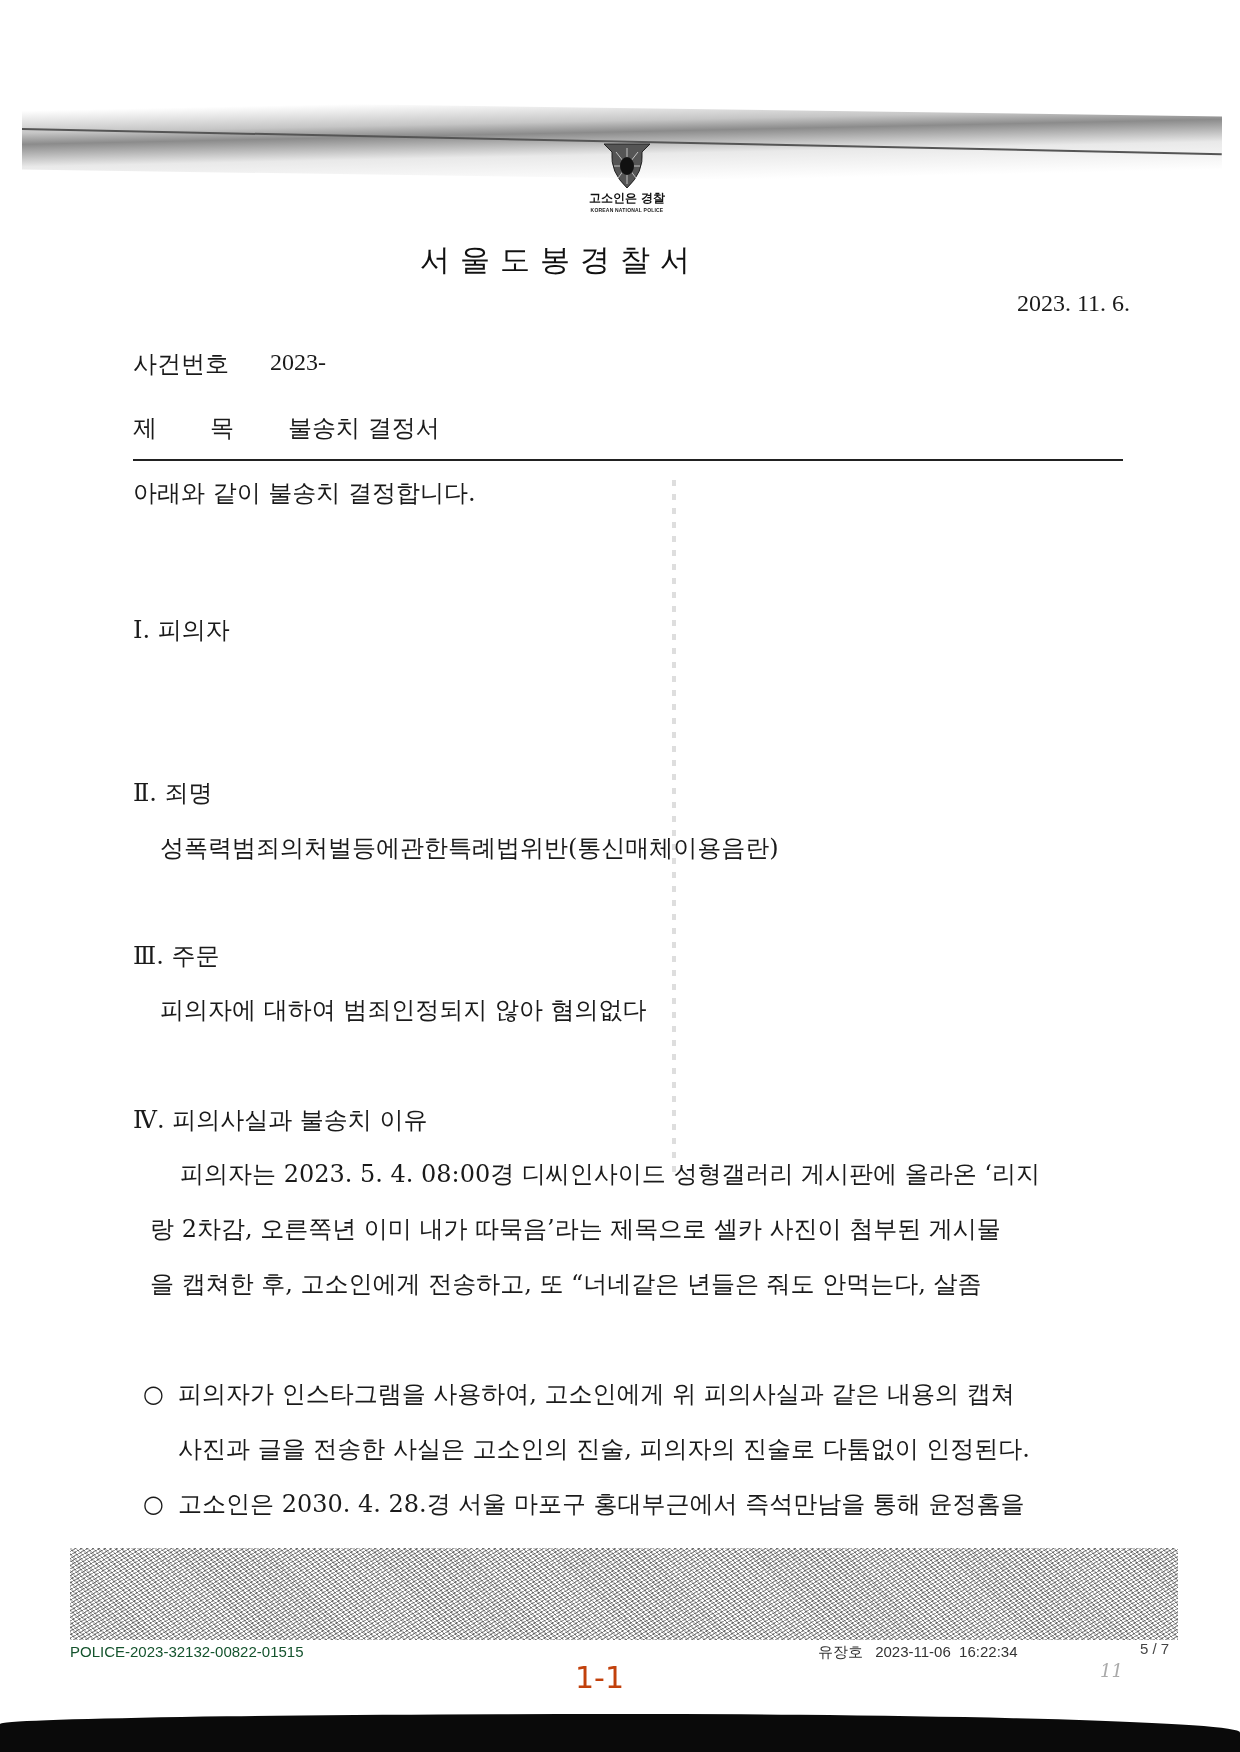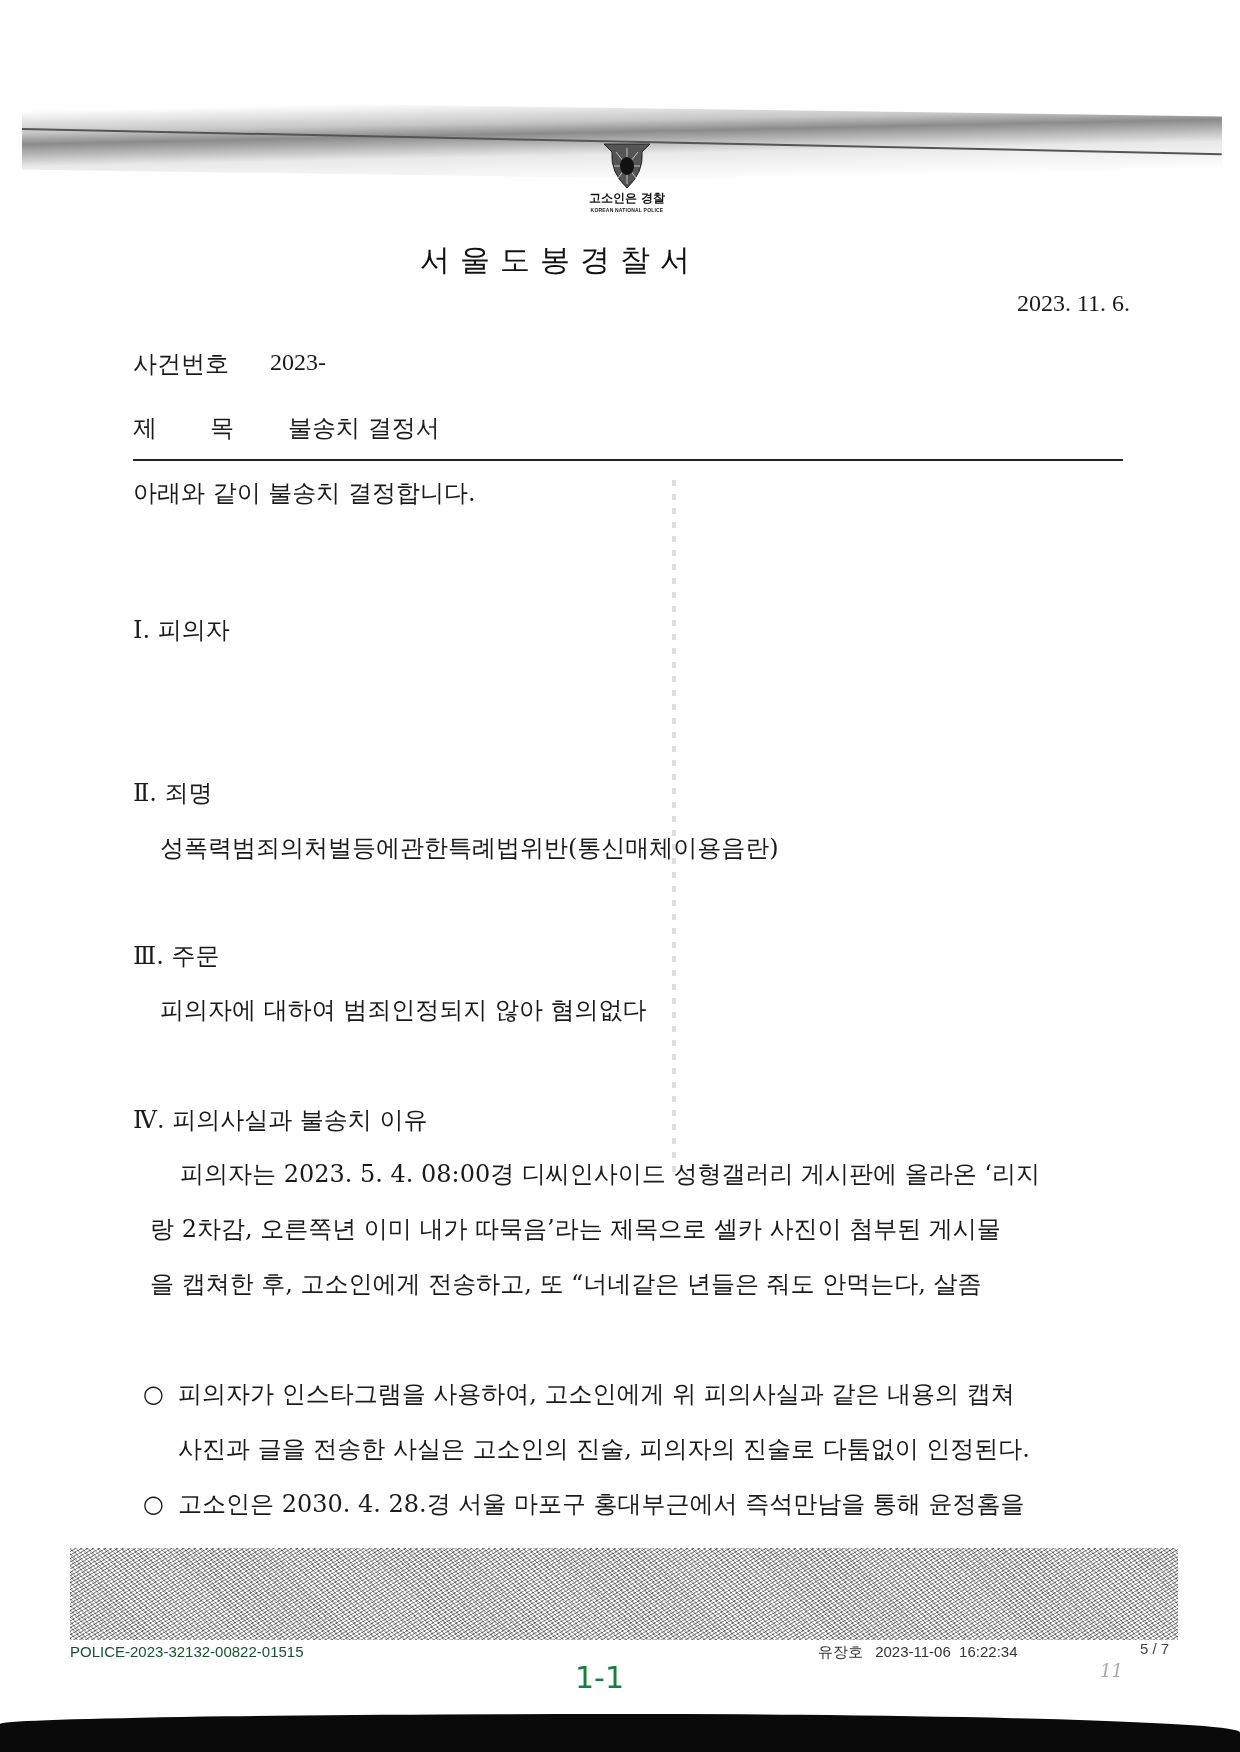--- a/index.html
+++ b/index.html
@@ -72,21 +72,21 @@
   .footer-right {
     position: absolute; left: 818px; top: 1643px;
     font-family: "Liberation Sans", sans-serif; font-size: 15px; color: #333;
   }
   .footer-page {
     position: absolute; left: 1140px; top: 1640px;
     font-family: "Liberation Sans", sans-serif; font-size: 15px; color: #444;
   }
   .handwritten {
     position: absolute; left: 575px; top: 1660px; font-family: "DejaVu Sans", sans-serif;
-    font-size: 30px; color: #15803d;
+    font-size: 30px; color: #c2410c;
   }
   .handmark {
     position: absolute; left: 1100px; top: 1660px; font-size: 18px; color: #aaa; font-style: italic;
   }
   .bottom-dark {
     position: absolute; left: 0; top: 1714px; width: 1240px; height: 40px; background: #0a0a0a;
     border-top-left-radius: 60% 12px; border-top-right-radius: 60% 22px;
   }
   .crease {
     position: absolute; left: 672px; top: 480px; width: 4px; height: 700px;

